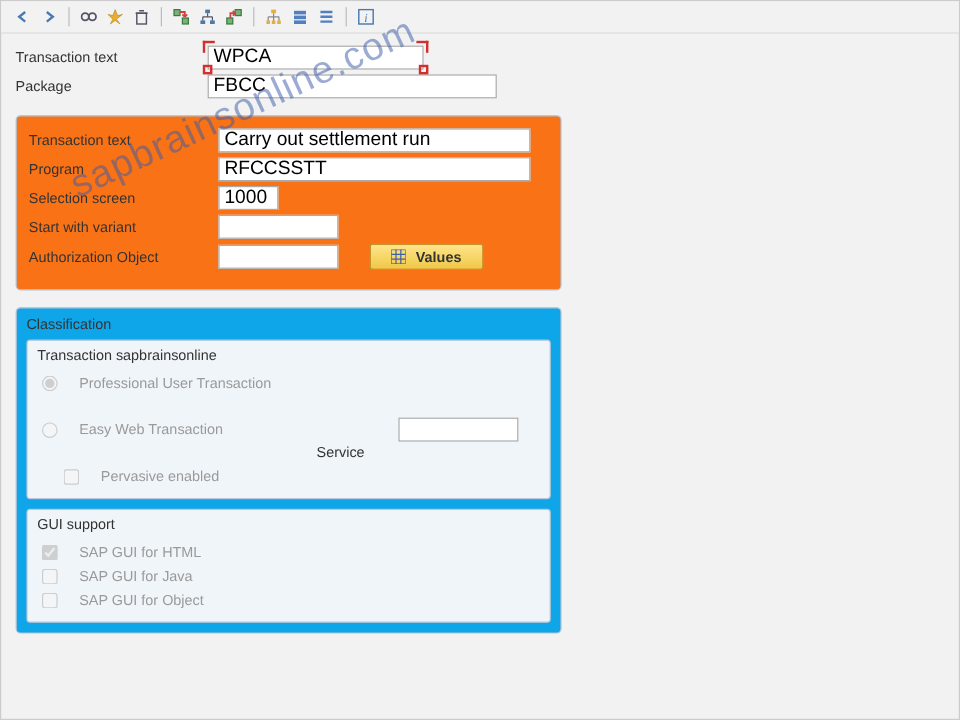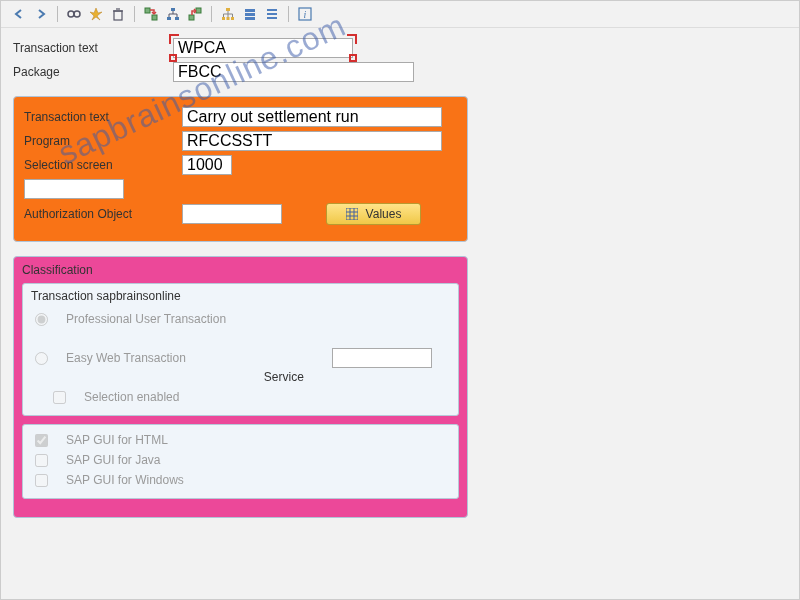--- a/index.html
+++ b/index.html
@@ -109,33 +109,34 @@
     border: 1px solid #b89a30;
     border-radius: 3px;
     height: 22px;
     width: 95px;
     display: flex;
     align-items: center;
     justify-content: center;
     gap: 8px;
     cursor: pointer;
     font-size: 12px;
-    margin-left: 44px;
+    margin-left: 26px;
+    font-weight: bold;
   }
   .btn-values .vicon {
     width: 12px; height: 12px;
     display:inline-block;
   }
   
   .panel {
     border: 1px solid #b0c4d8;
-    background: #ec4899;
+    background: #0ea5e9;
     border-radius: 4px;
     margin-top: 14px;
-    padding: 6px 8px 10px 8px;
+    padding: 6px 8px 0 8px;
     width: 455px;
   }
   .panel-title {
     font-size: 12px;
     color: #333;
     margin-bottom: 6px;
   }
   .subgroup {
     border: 1px solid #b8c8d8;
     background: #f0f5fa;
@@ -284,20 +285,21 @@
       </div>
       <div class="row">
         <div class="label">Program</div>
         <input class="input" style="width: 260px;" value="RFCCSSTT">
       </div>
       <div class="row">
         <div class="label">Selection screen</div>
         <input class="input" style="width: 50px;" value="1000">
       </div>
       <div class="row">
+        <div class="label">Start with variant</div>
         <input class="input" style="width: 100px;" value="">
       </div>
       <div class="row">
         <div class="label">Authorization Object</div>
         <input class="input" style="width: 100px;" value="">
         <div class="btn-values">
           <span class="vicon">
             <svg width="12" height="12" viewBox="0 0 12 12">
                 <rect x="0" y="0" width="12" height="12" fill="none" stroke="#4060a0"></rect>
                 <line x1="4" y1="0" x2="4" y2="12" stroke="#4060a0"></line>
@@ -321,33 +323,34 @@
           <span>Professional User Transaction</span>
         </label>
         <label class="radio-row disabled">
           <input type="radio" name="tc" disabled="" style="">
           <span>Easy Web Transaction</span>
           <span class="service-label">Service</span>
           <input class="input service-input" value="" style="">
         </label>
         <label class="check-row disabled indent">
           <input type="checkbox" disabled="" style="">
-          <span>Selection enabled</span>
+          <span>Pervasive enabled</span>
         </label>
       </div>
 
       <div class="subgroup">
+        <div class="subgroup-title">GUI support</div>
         <label class="check-row disabled">
           <input type="checkbox" checked="" disabled="" style="">
           <span>SAP GUI for HTML</span>
         </label>
         <label class="check-row disabled">
           <input type="checkbox" disabled="" style="">
           <span>SAP GUI for Java</span>
         </label>
         <label class="check-row disabled">
           <input type="checkbox" disabled="" style="">
-          <span>SAP GUI for Windows</span>
+          <span>SAP GUI for Object</span>
         </label>
       </div>
     </div>
   </div>
 </div>
 
 </body></html>

